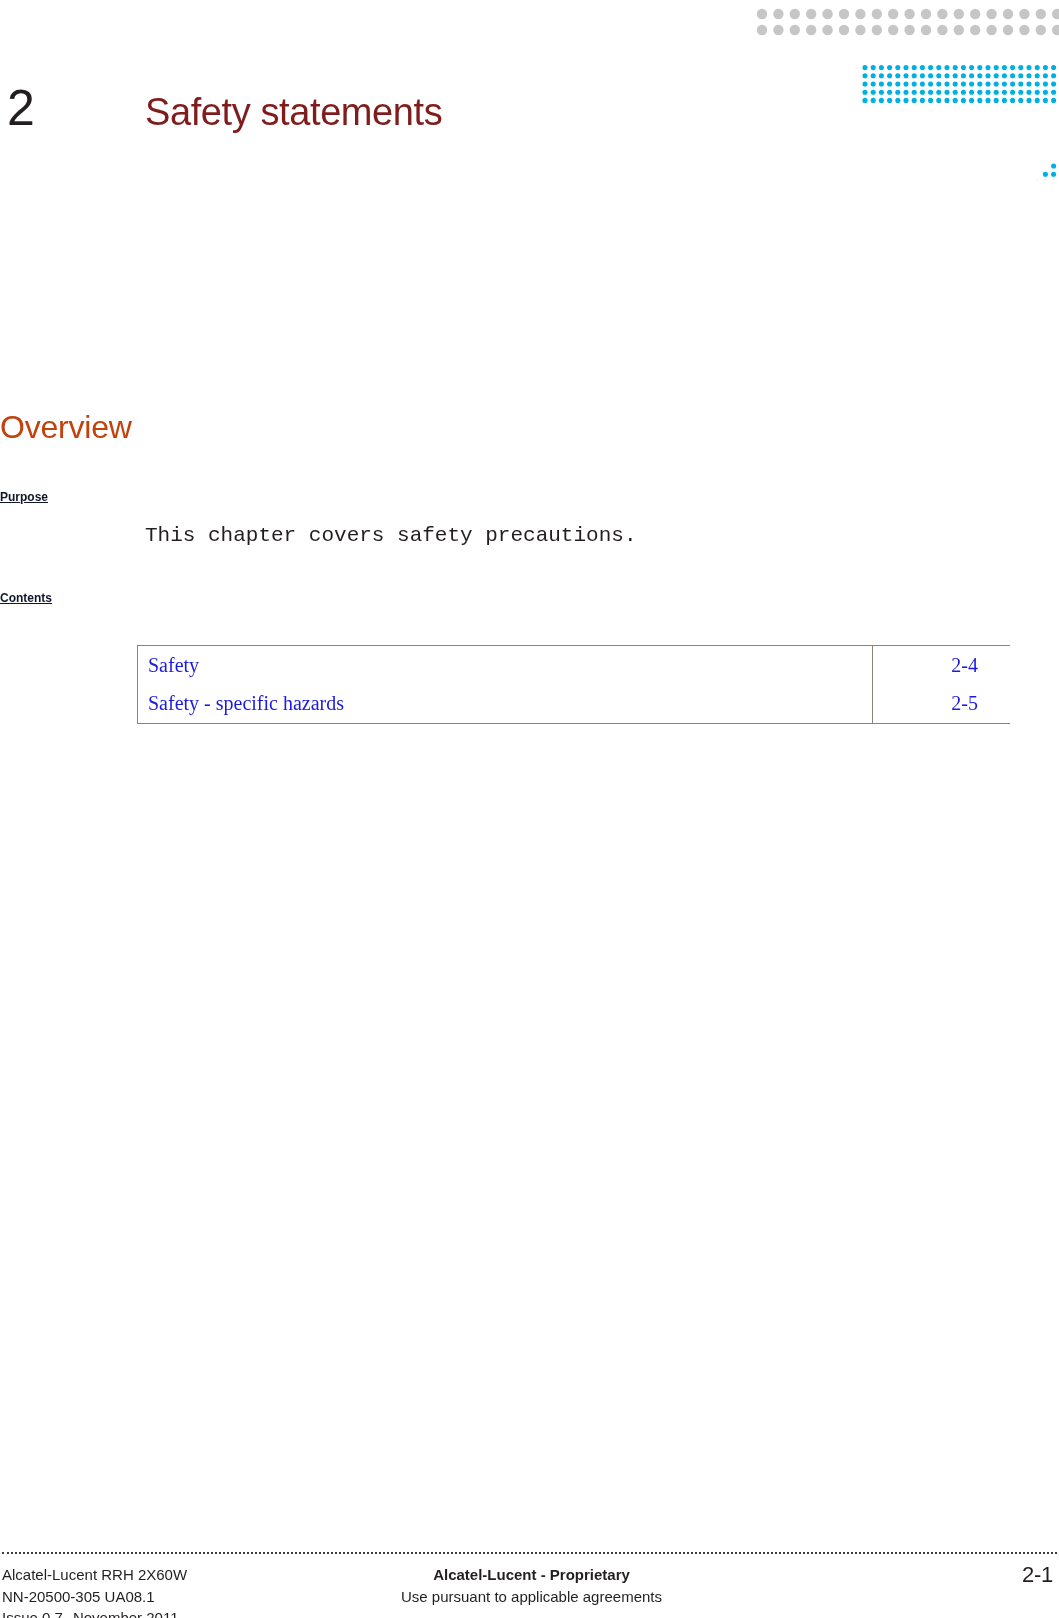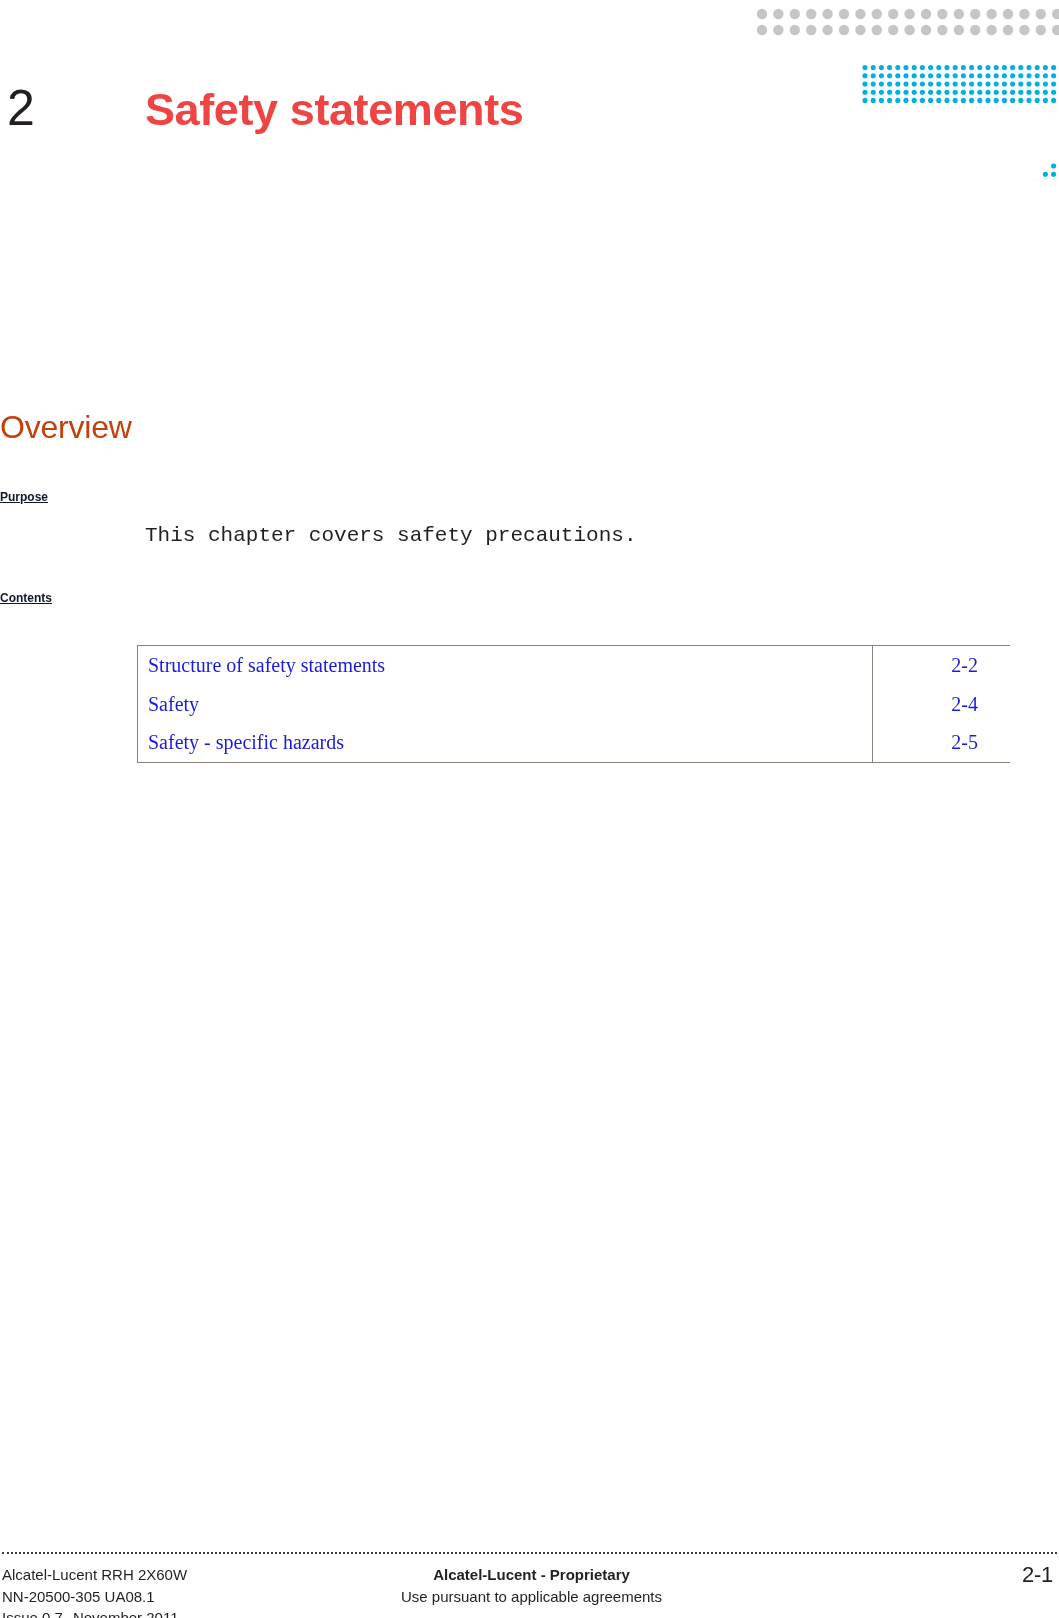--- a/index.html
+++ b/index.html
@@ -45,24 +45,24 @@
     font-size: 50px;
     font-weight: 400;
     letter-spacing: -0.5px;
     width: 145px;
     padding-left: 7px;
     box-sizing: border-box;
     color: #231f20;
     line-height: 60px;
   }
   #chapter-title {
-    font-size: 45px;
-    font-weight: 700;
+    font-size: 38px;
+    font-weight: 400;
     letter-spacing: -0.4px;
-    color: #ef4444;
+    color: #7f1d1d;
     line-height: 60px;
   }
 
   
   #overview-heading {
     position: absolute;
     top: 405px;
     left: 0;
     font-size: 32px;
     font-weight: 400;
@@ -561,28 +561,20 @@
 
   <div class="sub-heading" id="purpose-heading">Purpose</div>
 
   <div id="purpose-text">This chapter covers safety precautions.</div>
 
   <div class="sub-heading" id="contents-heading">Contents</div>
 
   <table id="contents-table">
     <tbody>
 
-      <tr>
-        <td class="entry-cell">
-          <a class="toc-link" href="#">Structure of safety statements</a>
-        </td>
-        <td class="page-cell">
-          <span class="toc-page">2-2</span>
-        </td>
-      </tr>
 
       <tr>
         <td class="entry-cell">
           <a class="toc-link" href="#">Safety</a>
         </td>
         <td class="page-cell">
           <span class="toc-page">2-4</span>
         </td>
       </tr>
 

